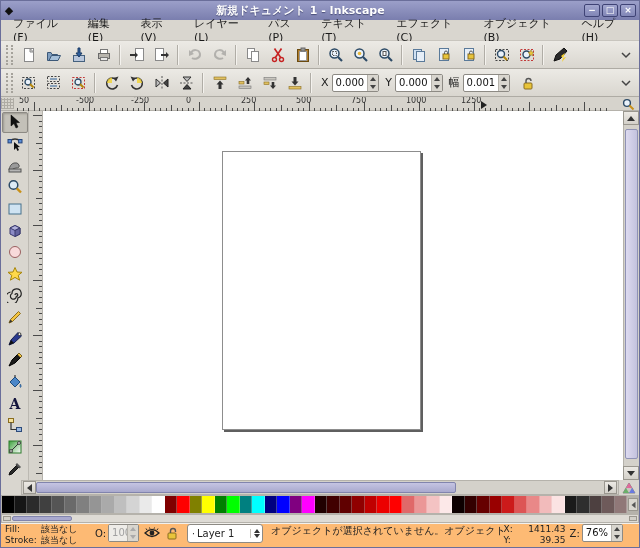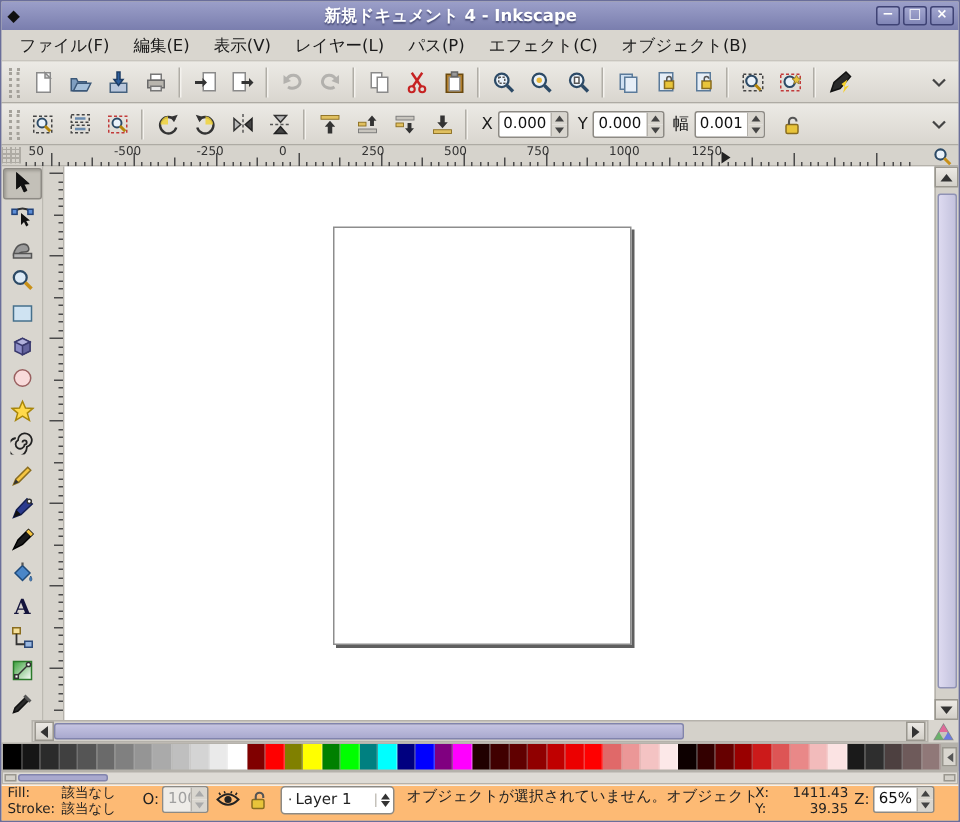--- a/index.html
+++ b/index.html
@@ -97,36 +97,38 @@
 .grip{width:10px;height:10px;align-self:flex-end;margin:0 2px 2px 0;background-image:radial-gradient(#9a978f 35%,transparent 36%);background-size:3px 3px;clip-path:polygon(100% 0,100% 100%,0 100%)}
 svg{display:block}
 </style>
 </head>
 <body>
 
 <div class="window">
 
   <div class="titlebar">
     <span class="logo">◆</span>
-    <span class="title">新規ドキュメント 4 - Inkscape</span>
+    <span class="title">新規ドキュメント 1 - Inkscape</span>
     <span class="winbtns">
       <span class="winbtn">−</span>
       <span class="winbtn">□</span>
       <span class="winbtn">×</span>
     </span>
   </div>
 
   <div class="menubar">
     <span class="menu-item">ファイル(F)</span>
     <span class="menu-item">編集(E)</span>
     <span class="menu-item">表示(V)</span>
     <span class="menu-item">レイヤー(L)</span>
     <span class="menu-item">パス(P)</span>
+    <span class="menu-item">テキスト(T)</span>
     <span class="menu-item">エフェクト(C)</span>
     <span class="menu-item">オブジェクト(B)</span>
+    <span class="menu-item">ヘルプ(H)</span>
   </div>
 
   <div class="toolbar tb1">
     <span class="gripper"></span>
     <span class="tbtn">
         <svg width="16" height="16">
           <rect x="3.5" y="1.5" width="9" height="13" fill="#fff" stroke="#8a8a8a"></rect>
           <path d="M9 1.5 L12.5 5 L9 5 Z" fill="#d5d5d5" stroke="#8a8a8a"></path>
         </svg>
       </span>
@@ -842,21 +844,21 @@
           <span>1411.43</span>
         </div>
       <div class="r">
           <span>Y:</span>
           <span>39.35</span>
         </div>
     </div>
     <div class="zb">
       <span class="lbl">Z:</span>
       <span class="spin">
-          <span class="v" style="min-width:26px;text-align:center">65%</span>
+          <span class="v" style="min-width:26px;text-align:center">76%</span>
           <span class="btns">
             <i class="up"></i>
             <i class="dn"></i>
           </span>
         </span>
     </div>
     <span class="grip"></span>
   </div>
 
 </div>

